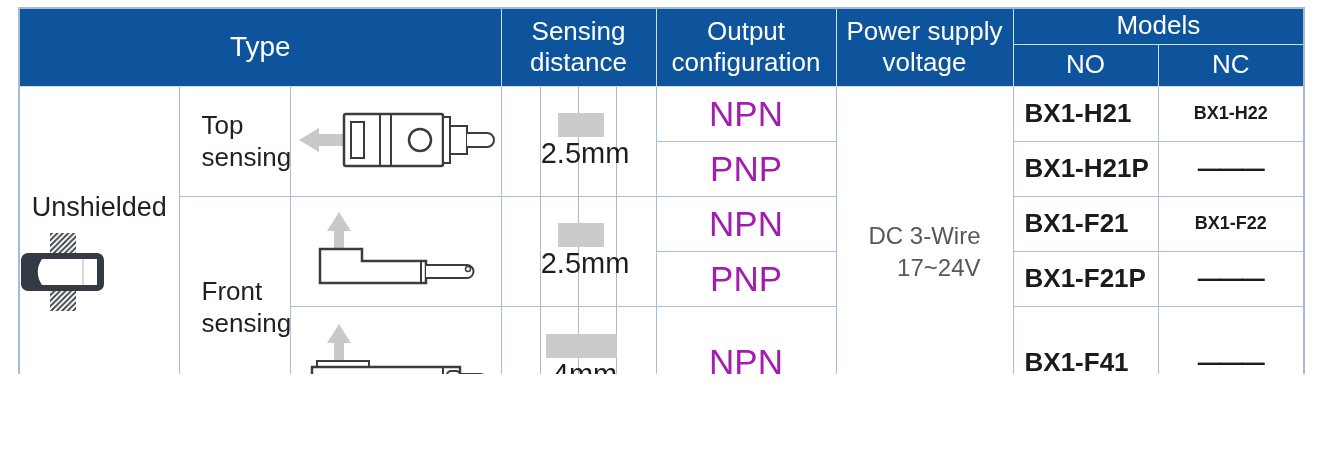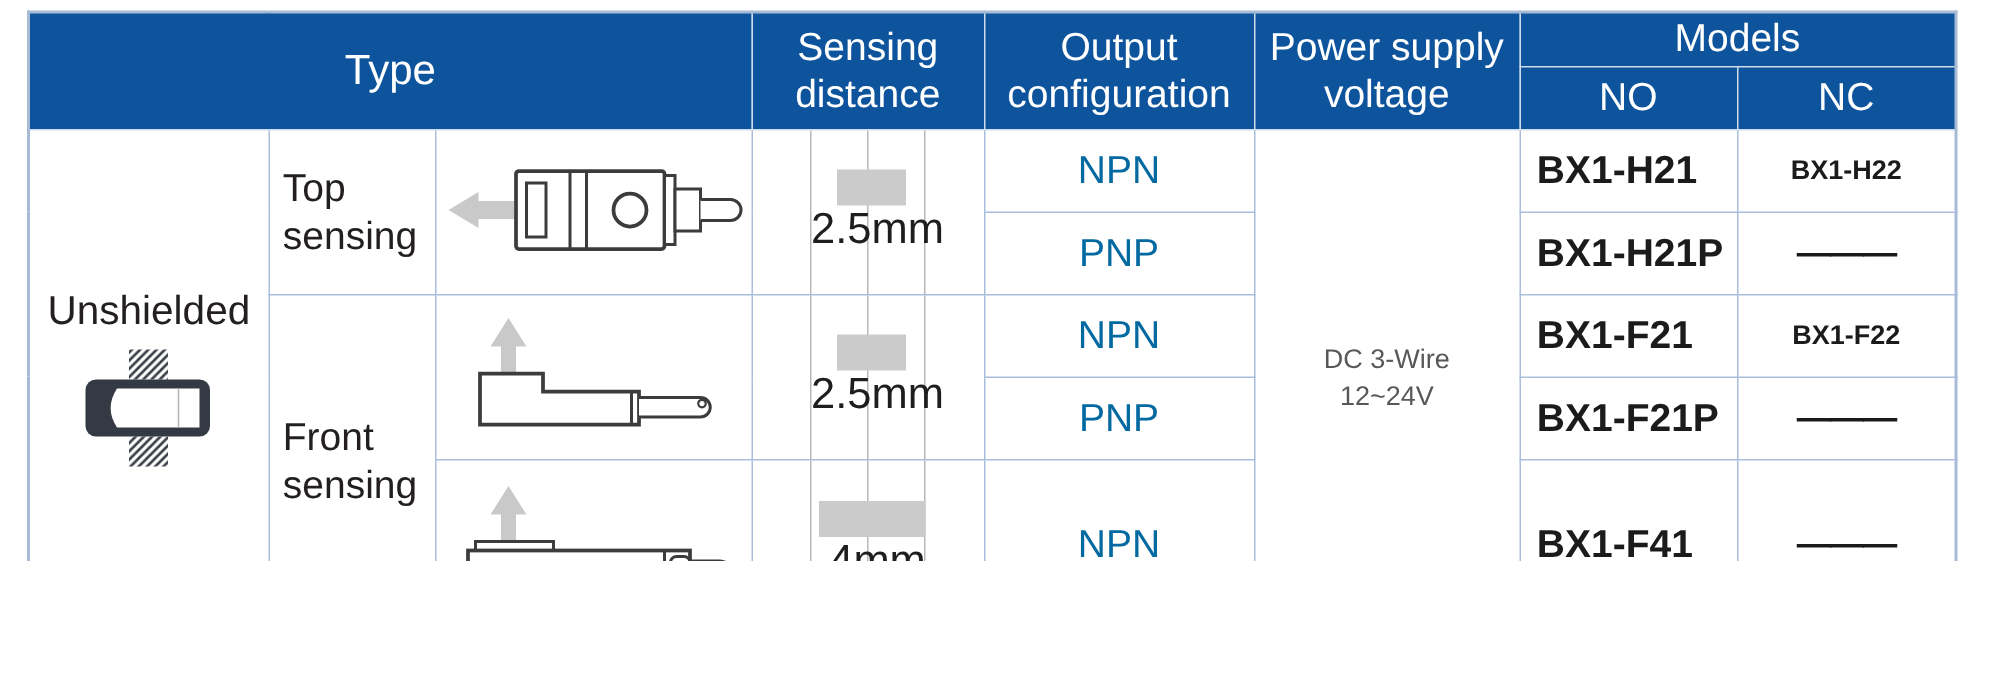--- a/index.html
+++ b/index.html
@@ -17,40 +17,40 @@
   }
   tr.h1 { height:36px; }
   tr.h2 { height:42px; }
   tbody tr { height:55px; }
   tbody tr.tall { height:111px; }
   tbody td {
     border:1px solid #a9bedb; background:#ffffff; color:#231f20;
     vertical-align:middle; text-align:center; font-size:26px; padding:0;
   }
   td.shield { }
-  .shield-wrap { display:flex; flex-direction:column; align-items:center; gap:9px; }
+  .shield-wrap { display:flex; flex-direction:column; gap:9px; }
   .shield-label { font-size:27px; color:#231f20; }
-  td.slabel { text-align:left; padding-left:9px; line-height:1.25; font-size:26px; }
+  td.slabel { text-align:left; padding-left:22px; line-height:1.25; font-size:26px; }
   td.simg svg { display:block; margin:0 auto; }
   td.dist {
     background-image:
       linear-gradient(#b8b8b8,#b8b8b8),
       linear-gradient(#b8b8b8,#b8b8b8),
       linear-gradient(#b8b8b8,#b8b8b8);
     background-size:1px 100%,1px 100%,1px 100%;
     background-position:25% 0,50% 0,75% 0;
     background-repeat:no-repeat;
   }
   .dist-in { display:flex; align-items:center; padding-left:5px;flex-direction:column; }
   .dbar { flex:none; width:46px; height:24px; background:#cbcbcb; }
   .dbar.long { width:71px; }
   .dtext { margin-left:8px; font-size:29px; color:#1f1d1e; white-space:nowrap; }
-  td.out { font-size:26px; color:#0369a1; }
+  td.out { font-size:35px; color:#a21caf; }
   td.power { color:#595757; }
-  .pwr { display:inline-block; text-align:center; font-size:18px; line-height:1.35; }
+  .pwr { display:inline-block; text-align:right; font-size:24px; line-height:1.35; }
   td.mno { text-align:left; padding-left:11px; font-weight:700; font-size:26px; color:#1c1a1b; white-space:nowrap; }
   td.mnc { text-align:center; font-weight:700; font-size:18px; color:#1c1a1b; white-space:nowrap; }
   td.mnc.dash { font-size:23px; letter-spacing:-1px; }
   .sensor-line { fill:#ffffff; stroke:#3c3c3c; }
 </style>
 </head>
 <body>
 
 <div class="stage">
   <table class="spec">
@@ -114,21 +114,21 @@
         <td rowspan="2" class="dist">
           <div class="dist-in">
             <span class="dbar"></span>
             <span class="dtext">2.5mm</span>
           </div>
         </td>
         <td class="out">NPN</td>
         <td rowspan="5" class="power">
           <span class="pwr">
             <div>DC 3-Wire</div>
-            <div>12~24V</div>
+            <div>17~24V</div>
           </span>
         </td>
         <td class="mno">BX1-H21</td>
         <td class="mnc">BX1-H22</td>
       </tr>
 
       <tr>
         <td class="out">PNP</td>
         <td class="mno">BX1-H21P</td>
         <td class="mnc dash">———</td>

